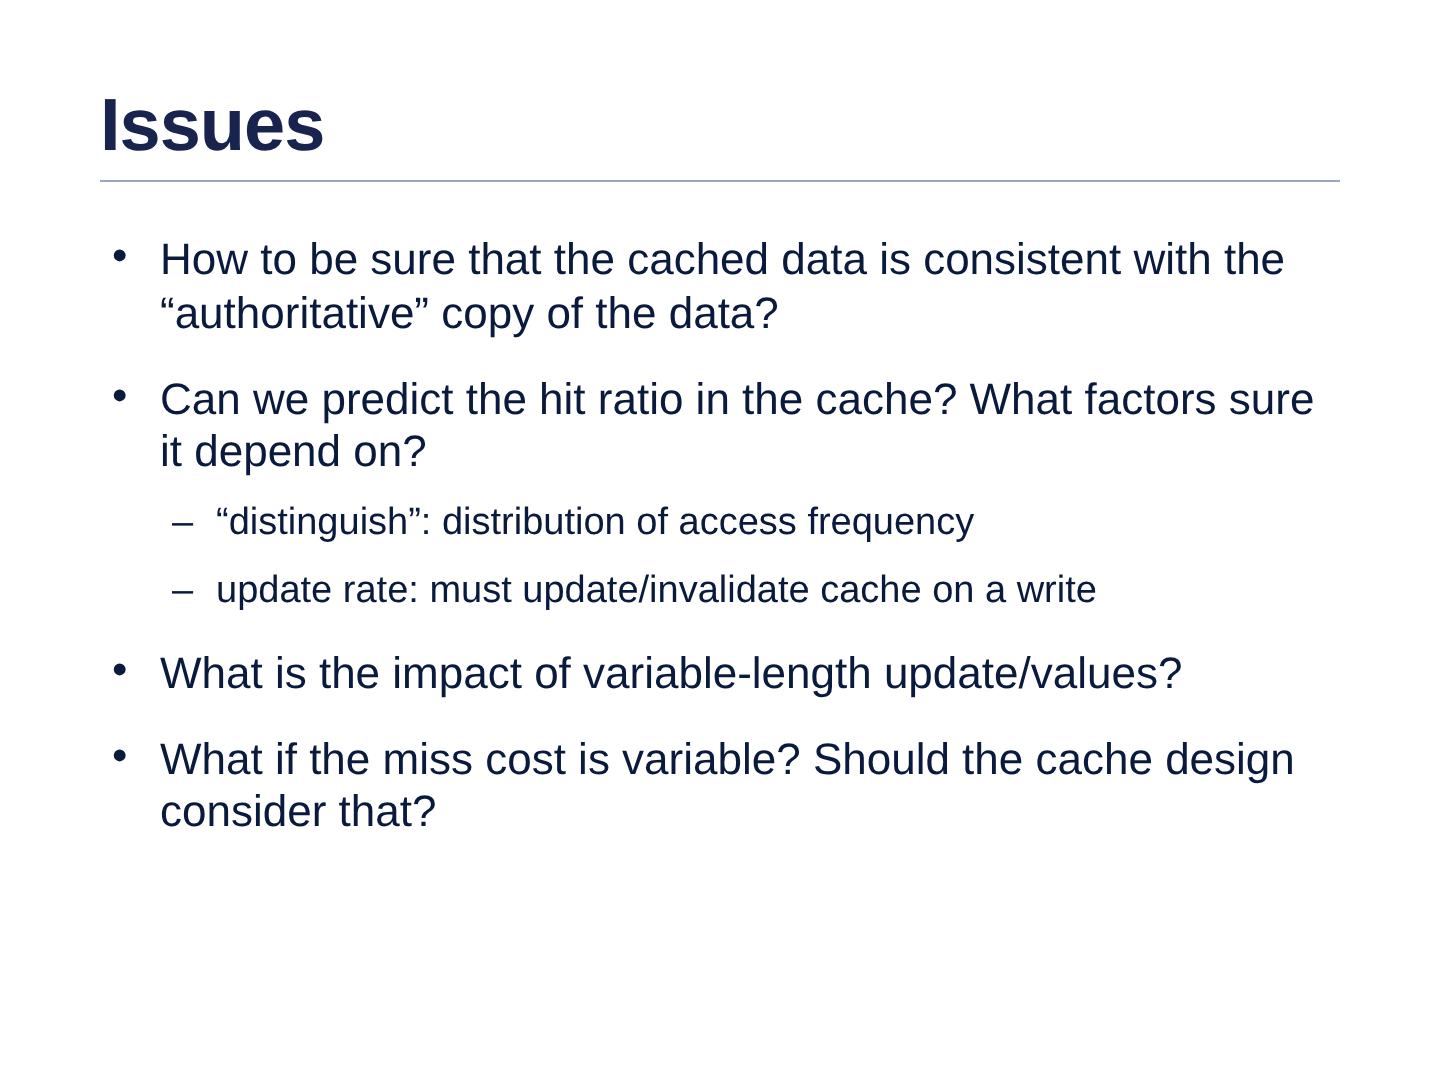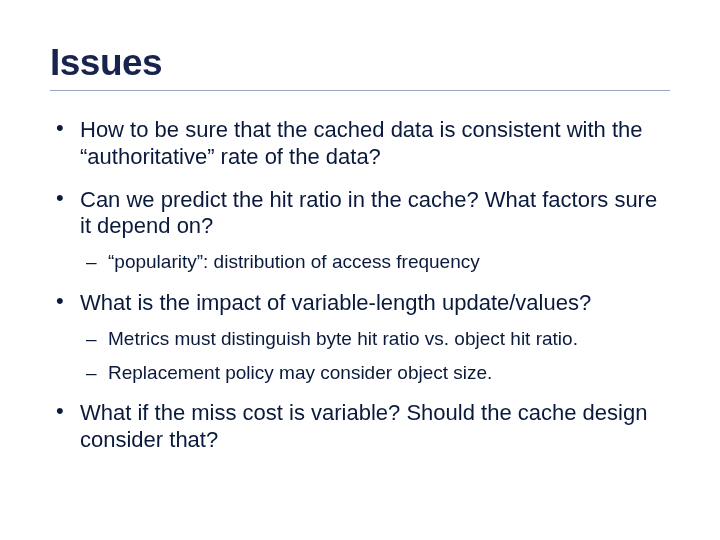--- a/index.html
+++ b/index.html
@@ -69,32 +69,29 @@
   }
 </style>
 </head>
 <body>
 
 <div class="slide">
   <h1 class="title">Issues</h1>
   <hr class="rule">
   <ul class="lvl1">
     <li>
-      <span>How to be sure that the cached data is consistent with the “authoritative” rate of the data?</span>
+      <span>How to be sure that the cached data is consistent with the “authoritative” copy of the data?</span>
     </li>
     <li>
       <span>Can we predict the hit ratio in the cache?  What factors sure it depend on?</span>
       <ul class="lvl2">
-        <li><span>“popularity”: distribution of access frequency</span></li>
+        <li><span>“distinguish”: distribution of access frequency</span></li>
+        <li><span>update rate: must update/invalidate cache on a write</span></li>
       </ul>
     </li>
     <li>
       <span>What is the impact of variable-length update/values?</span>
-      <ul class="lvl2">
-        <li><span>Metrics must distinguish byte hit ratio vs. object hit ratio.</span></li>
-        <li><span>Replacement policy may consider object size.</span></li>
-      </ul>
     </li>
     <li>
       <span>What if the miss cost is variable?  Should the cache design consider that?</span>
     </li>
   </ul>
 </div>
 
 </body></html>

